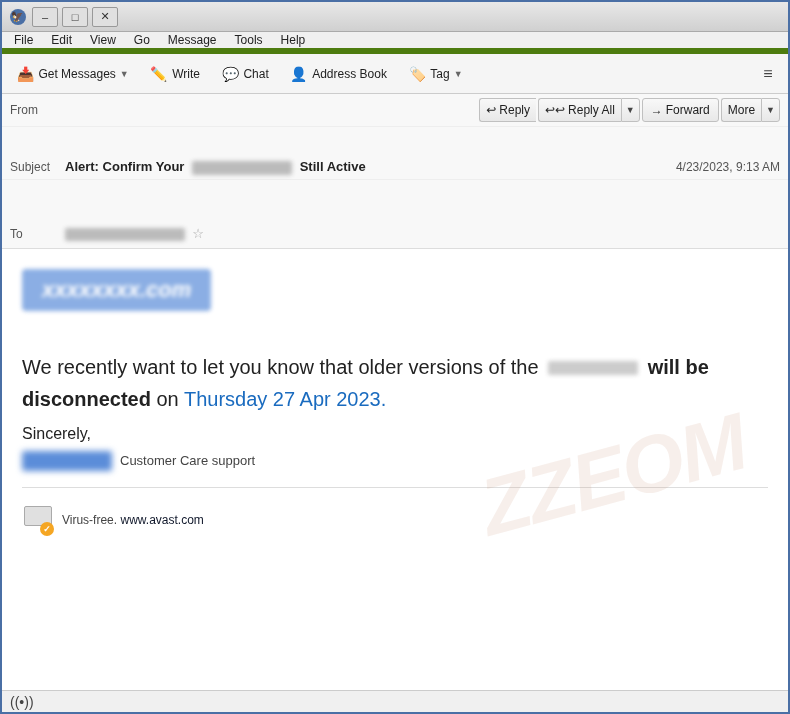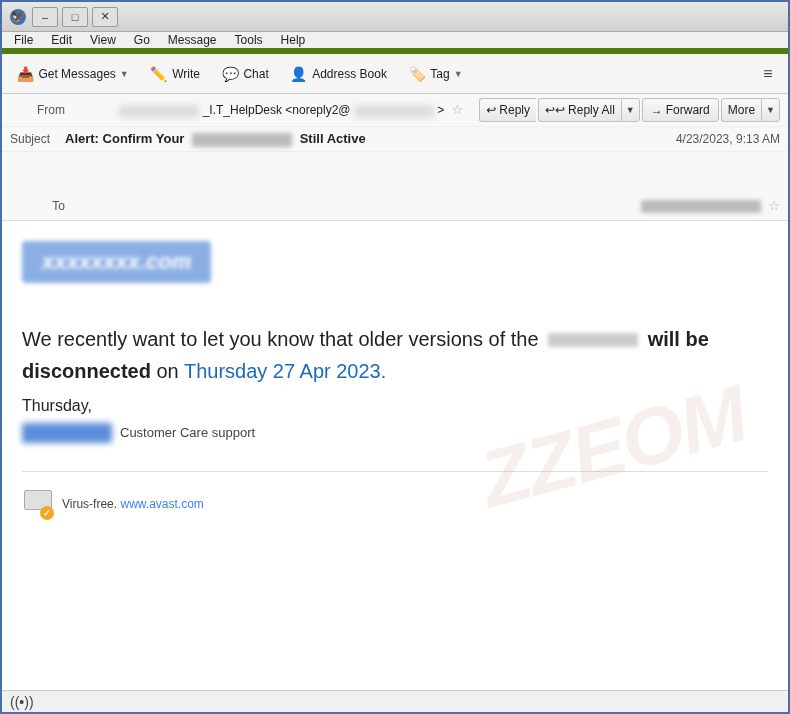--- a/index.html
+++ b/index.html
@@ -132,21 +132,20 @@
       background: #f8f8f8;
       border-bottom: 1px solid #ddd;
       flex-shrink: 0;
     }
     .email-header-row {
       display: flex;
       align-items: center;
       padding: 4px 8px;
       min-height: 28px;
       border-bottom: 1px solid #eee;
-      text-align: right;
     }
     .email-header-row:last-child { border-bottom: none; margin-top: 40px; }
     .header-label {
       width: 55px;
       font-size: 12px;
       color: #555;
       font-weight: 500;
       flex-shrink: 0;
     }
     .header-value {
@@ -201,20 +200,21 @@
       border-radius: 0 3px 3px 0;
       height: 24px;
       display: flex;
       align-items: center;
     }
     .subject-row {
       display: flex;
       align-items: center;
       padding: 4px 8px;
       border-bottom: 1px solid #eee;
+      margin-top: 28px;
     }
     .subject-label {
       width: 55px;
       font-size: 12px;
       color: #555;
       font-weight: 500;
     }
     .subject-value {
       font-size: 13px;
       color: #222;
@@ -288,21 +288,21 @@
     .sincerely {
       font-size: 16px;
       color: #222;
       margin-top: 10px;
       margin-bottom: 8px;
     }
     .sender-row {
       display: flex;
       align-items: center;
       gap: 8px;
-      margin-bottom: 28px;
+      margin-bottom: 16px;
     }
     .sender-logo-blur {
       display: inline-block;
       background: #5b8dd9;
       color: transparent;
       width: 90px;
       height: 20px;
       border-radius: 2px;
       filter: blur(3px);
     }
@@ -350,21 +350,21 @@
       justify-content: center;
       font-size: 9px;
       color: white;
       font-weight: bold;
     }
     .virus-text {
       font-size: 12px;
       color: #444;
     }
     .avast-link {
-      color: #3b82f6;
+      color: #0f172a;
       text-decoration: none;
     }
     
     .status-bar {
       background: #f0f0f0;
       height: 22px;
       border-top: 1px solid #ccc;
       display: flex;
       align-items: center;
       padding: 0 8px;
@@ -426,27 +426,20 @@
     </button>
     <div class="toolbar-spacer"></div>
     <button class="toolbar-menu-btn">≡</button>
   </div>
 
   <div class="email-header">
 
     <div style="display:flex; align-items:stretch; border-bottom:1px solid #eee;">
       <div class="email-header-row" style="flex:1; border-bottom:none;">
         <span class="header-label">From</span>
-        <span class="header-value">
-          <span style="filter:blur(3px); background:#ddd; border-radius:2px; color:transparent; padding:1px 4px; display:inline-block; width:80px; height:13px; vertical-align:middle;"></span>
-          <span>_I.T_HelpDesk &lt;noreply2@</span>
-          <span style="filter:blur(3px); background:#ddd; border-radius:2px; color:transparent; padding:1px 4px; display:inline-block; width:80px; height:13px; vertical-align:middle;"></span>
-          <span>&gt;</span>
-          <span class="star-icon">☆</span>
-        </span>
       </div>
       <div style="display:flex; align-items:center; padding:4px 8px; gap:2px;">
         <div class="action-btn-split">
           <button class="action-btn-main">
             <span style="font-size:12px;">↩</span>
             <span>Reply</span>
           </button>
         </div>
         <div class="action-btn-split">
           <button class="action-btn-main">
@@ -498,21 +491,21 @@
     <p class="email-body-text">
       <span>We recently want to let you know that older versions of the</span>
       <span style="display:inline-block; background:#ccc; border-radius:2px; width:90px; height:14px; vertical-align:middle; margin:0 4px; filter:blur(2px);"></span>
       <span class="bold-text">will be</span>
       <span class="bold-text">disconnected</span>
       on <span class="highlight-blue">Thursday 27 Apr 2023.</span>
     </p>
 
 
 
-    <p class="sincerely">Thursday,</p>
+    <p class="sincerely">Sincerely,</p>
 
     <div class="sender-row">
       <div class="sender-logo-blur"></div>
       <span class="sender-title">Customer Care support</span>
     </div>
 
     <hr class="divider">
 
     <div class="virus-free-row">
       <div class="virus-icon">

